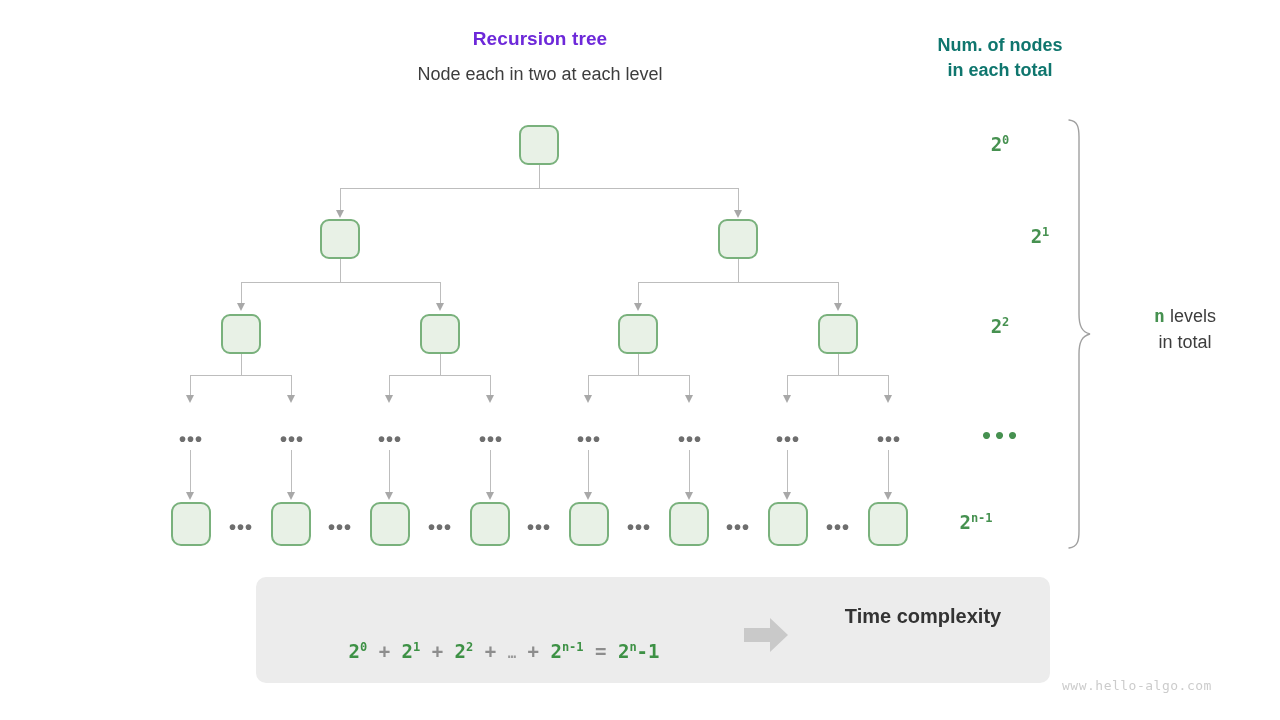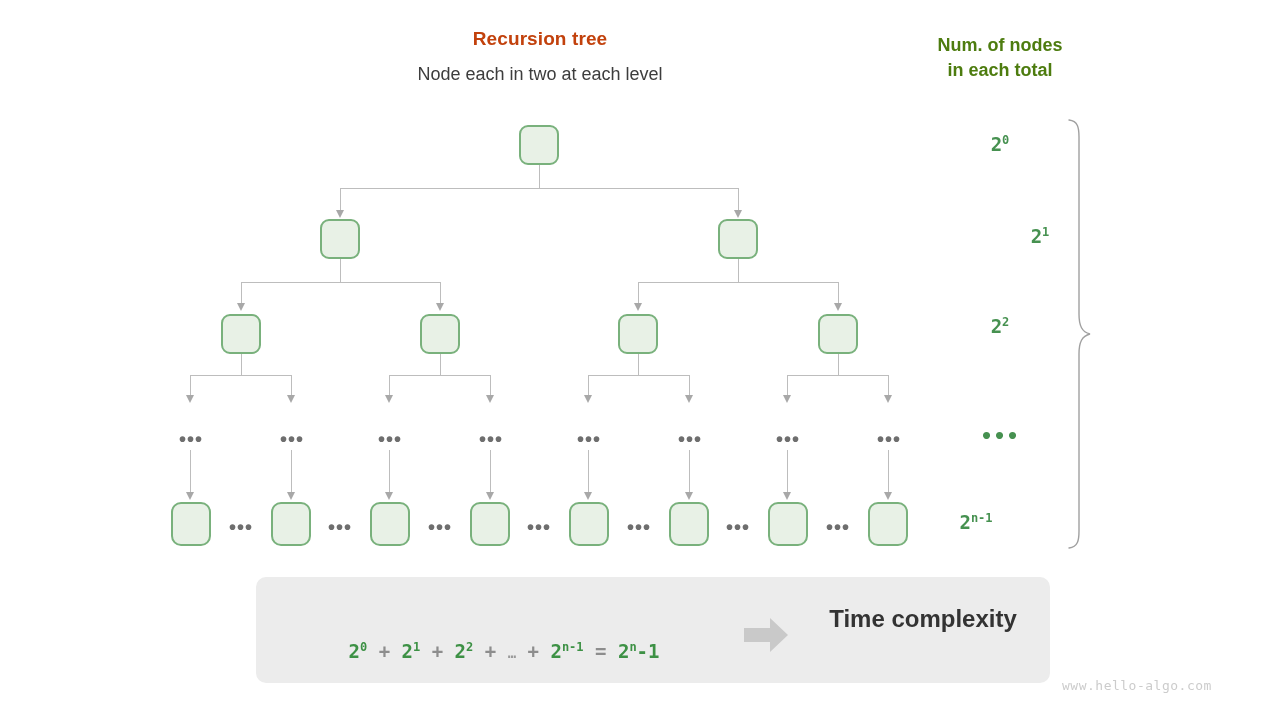--- a/index.html
+++ b/index.html
@@ -21,21 +21,21 @@
   }
   
   .title-main {
     position: absolute;
     left: 340px;
     top: 28px;
     width: 400px;
     text-align: center;
     font-size: 19px;
     font-weight: bold;
-    color: #c2410c;
+    color: #6d28d9;
     letter-spacing: .1px;
   }
   .title-sub {
     position: absolute;
     left: 300px;
     top: 64px;
     width: 480px;
     text-align: center;
     font-size: 18px;
     font-weight: normal;
@@ -43,21 +43,21 @@
   }
   .title-right {
     position: absolute;
     left: 880px;
     top: 33px;
     width: 240px;
     text-align: center;
     font-size: 18px;
     font-weight: bold;
     line-height: 25px;
-    color: #4d7c0f;
+    color: #0f766e;
   }
 
   
   .node {
     position: absolute;
     width: 40px;
     height: 40px;
     box-sizing: border-box;
     border: 2px solid #79b17c;
     border-radius: 9px;
@@ -188,21 +188,21 @@
     font-size: 12px;
     vertical-align: super;
     line-height: 0;
   }
   .panel-right-title {
     position: absolute;
     left: 800px;
     top: 605px;
     width: 246px;
     text-align: center;
-    font-size: 24px;
+    font-size: 20px;
     font-weight: bold;
     color: #333333;
     white-space: nowrap;
   }
   .cx-value {
     position: absolute;
     left: 800px;
     top: 640px;
     width: 246px;
     text-align: center;
@@ -358,20 +358,26 @@
   <div class="lvl-label" style="left:931px; top:511px;">
     <span>2</span><sup>n-1</sup>
   </div>
 
   <div class="brace">
     <svg width="28" height="432" viewBox="0 0 28 432" fill="none" xmlns="http://www.w3.org/2000/svg" aria-hidden="true">
       <path d="M3 2 C 12 3, 13 10, 13 19 L 13 196 C 13 208, 16 214, 24 216 C 16 218, 13 224, 13 236 L 13 413 C 13 422, 12 429, 3 430" stroke="#a0a0a0" stroke-width="1.4" fill="none" stroke-linecap="round"></path>
     </svg>
   </div>
 
+  <div class="side-caption">
+    <div>
+      <span class="nvar">n</span><span> levels</span>
+    </div>
+    <div>in total</div>
+  </div>
 
   <div class="panel"></div>
 
 
   <div class="formula">
     <span>2</span><sup>0</sup>
     <span class="op">+</span>
     <span>2</span><sup>1</sup>
     <span class="op">+</span>
     <span>2</span><sup>2</sup>

